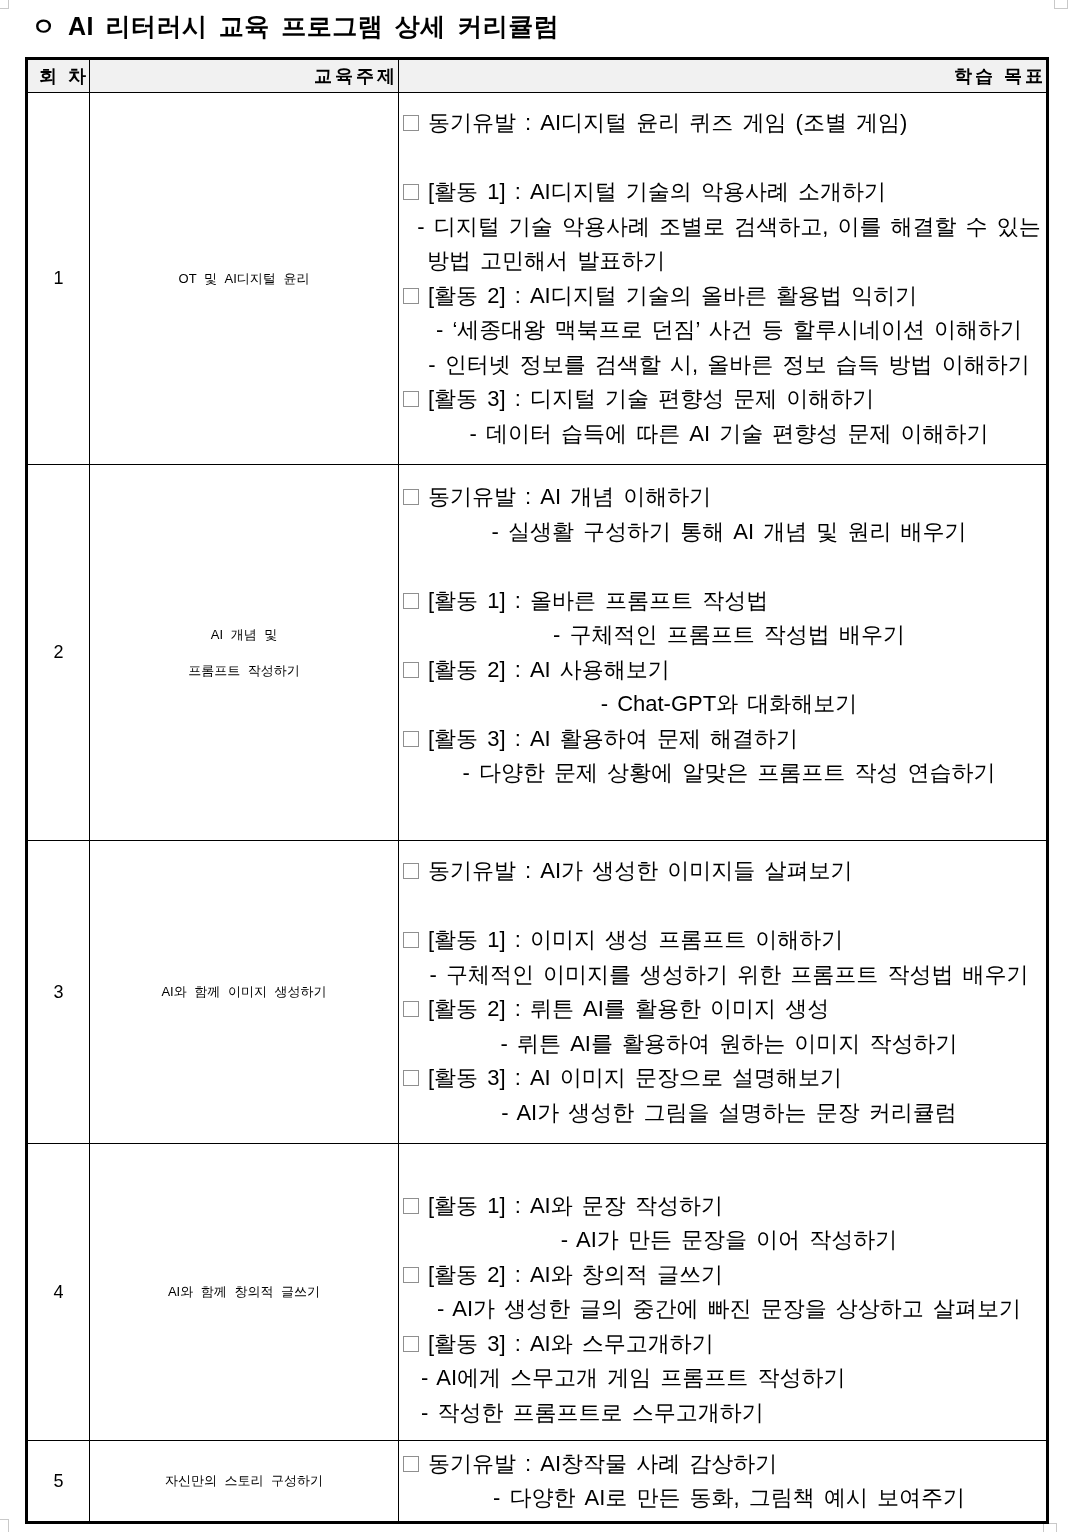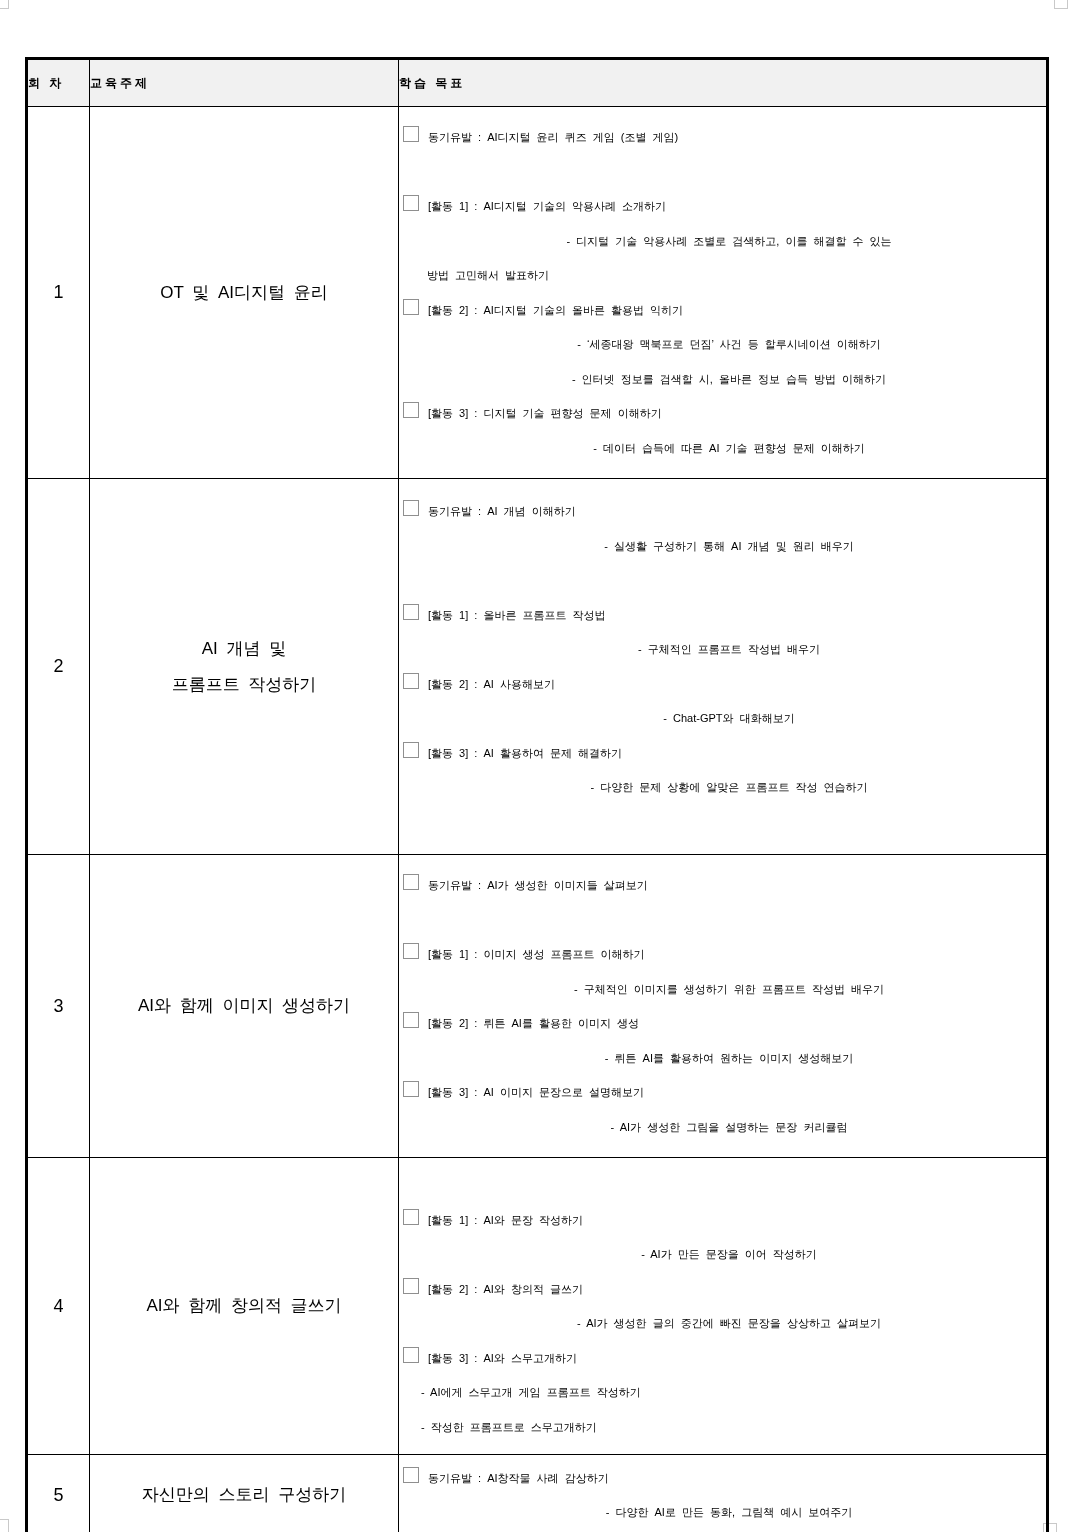--- a/index.html
+++ b/index.html
@@ -35,34 +35,34 @@
     border:1.5px solid #000000;
     vertical-align:middle;
     box-sizing:border-box;
     padding:0;
   }
   col.c-session{width:63px;}
   col.c-topic{width:309px;}
   col.c-goal{width:649px;}
   th{
     background:#f1f1f1;
-    height:48px;
-    font-size:12px;font-weight:bold;
+    height:34px;
+    font-size:18px;font-weight:bold;
     letter-spacing:3px;
-    text-align:left;
+    text-align:right;
   }
   td.session-cell{
     text-align:center;font-size:18px;
   }
   td.topic-cell{
-    text-align:center;font-size:17px;
+    text-align:center;font-size:13px;
     word-spacing:4px;
   }
   td.objectives-cell{
-    font-size:11px;
+    font-size:22px;
     padding:6px 4px;
   }
   .topic-line{line-height:36px;}
   .line{
     line-height:34.5px;min-height:34.5px;
     word-spacing:3px;
     white-space:nowrap;overflow:hidden;
   }
   .ind0{padding-left:4px;}
   .ind1{padding-left:13px;text-align:center;}
@@ -85,20 +85,21 @@
 </style>
 </head>
 <body>
 
 <div class="page">
   <div class="corner tl"></div>
   <div class="corner tr"></div>
   <div class="corner bl"></div>
   <div class="corner br"></div>
 
+  <div class="title">ㅇ AI 리터러시 교육 프로그램 상세 커리큘럼</div>
 
   <table class="curriculum">
     <colgroup>
       <col class="c-session">
         <col class="c-topic">
         <col class="c-goal">
     </colgroup>
     <thead>
       <tr>
         <th>회 차</th>
@@ -148,21 +149,21 @@
           <td class="session-cell">3</td>
           <td class="topic-cell">
             <div class="topic-line">AI와 함께 이미지 생성하기</div>
           </td>
           <td class="objectives-cell">
             <div class="line ind0"><span class="cbx"></span><span>동기유발 : AI가 생성한 이미지들 살펴보기</span></div>
             <div class="line ind0"><span>&nbsp;</span></div>
             <div class="line ind0"><span class="cbx"></span><span>[활동 1] : 이미지 생성 프롬프트 이해하기</span></div>
             <div class="line ind1"><span>- 구체적인 이미지를 생성하기 위한 프롬프트 작성법 배우기</span></div>
             <div class="line ind0"><span class="cbx"></span><span>[활동 2] : 뤼튼 AI를 활용한 이미지 생성</span></div>
-            <div class="line ind1"><span>- 뤼튼 AI를 활용하여 원하는 이미지 생성해보기</span></div>
+            <div class="line ind1"><span>- 뤼튼 AI를 활용하여 원하는 이미지 작성하기</span></div>
             <div class="line ind0"><span class="cbx"></span><span>[활동 3] : AI 이미지 문장으로 설명해보기</span></div>
             <div class="line ind1"><span>- AI가 생성한 그림을 설명하는 문장 커리큘럼</span></div>
           </td>
         </tr>
         <tr class="r3">
           <td class="session-cell">4</td>
           <td class="topic-cell">
             <div class="topic-line">AI와 함께 창의적 글쓰기</div>
           </td>
           <td class="objectives-cell">

